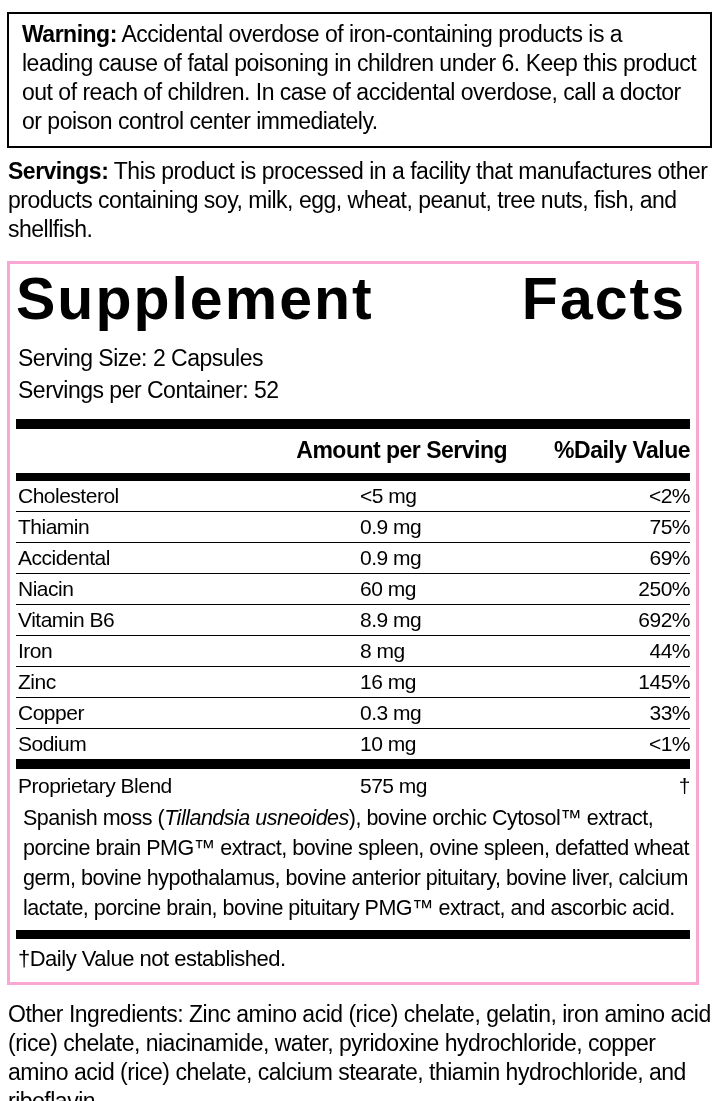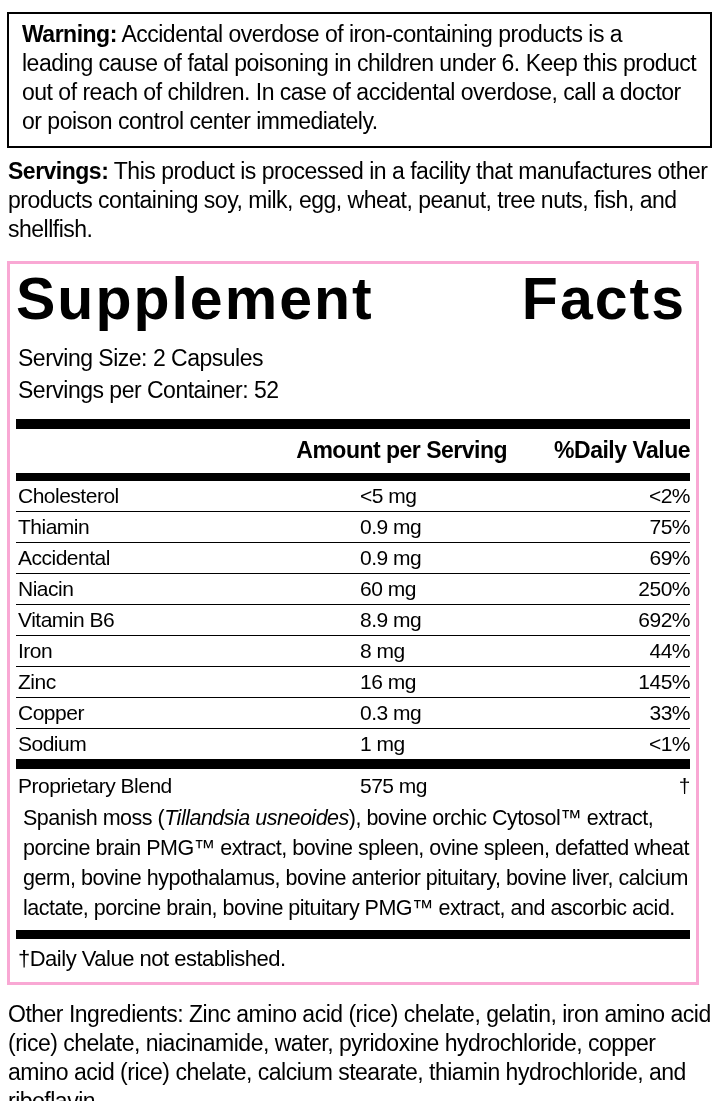--- a/index.html
+++ b/index.html
@@ -138,21 +138,21 @@
       <div class="nrow">
         <span>Copper</span>
         <span class="nright">
             <span>0.3 mg</span>
             <span>33%</span>
           </span>
       </div>
       <div class="nrow">
         <span>Sodium</span>
         <span class="nright">
-            <span>1 mg</span>
+            <span>10 mg</span>
             <span>&lt;1%</span>
           </span>
       </div>
     </div>
 
     <div class="bar bar-3"></div>
 
     <div class="nrow blend-row">
       <span>Proprietary Blend</span>
       <span class="nright">

